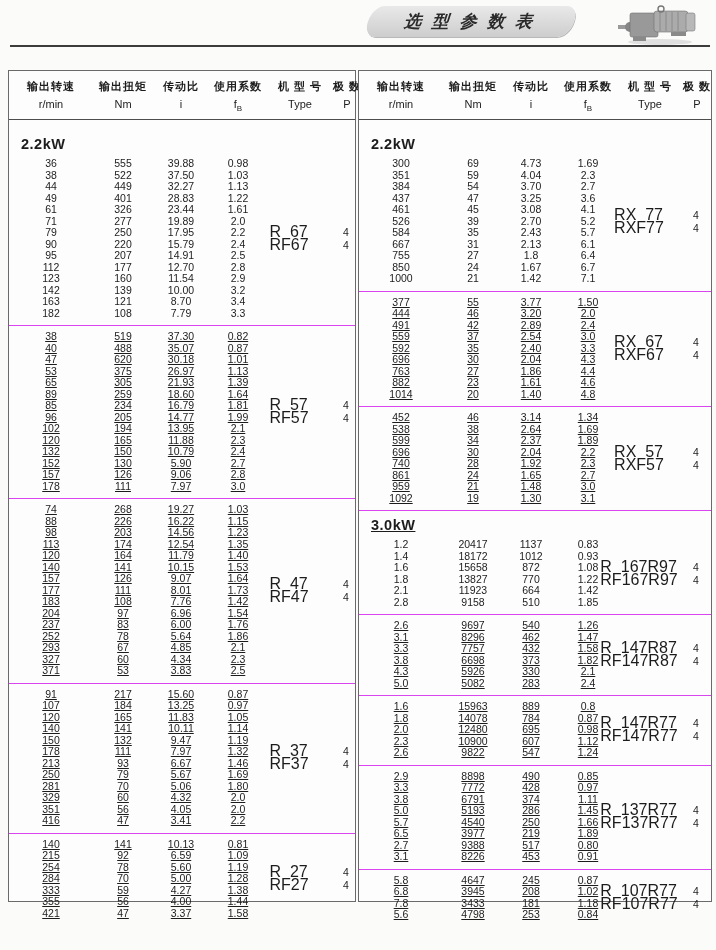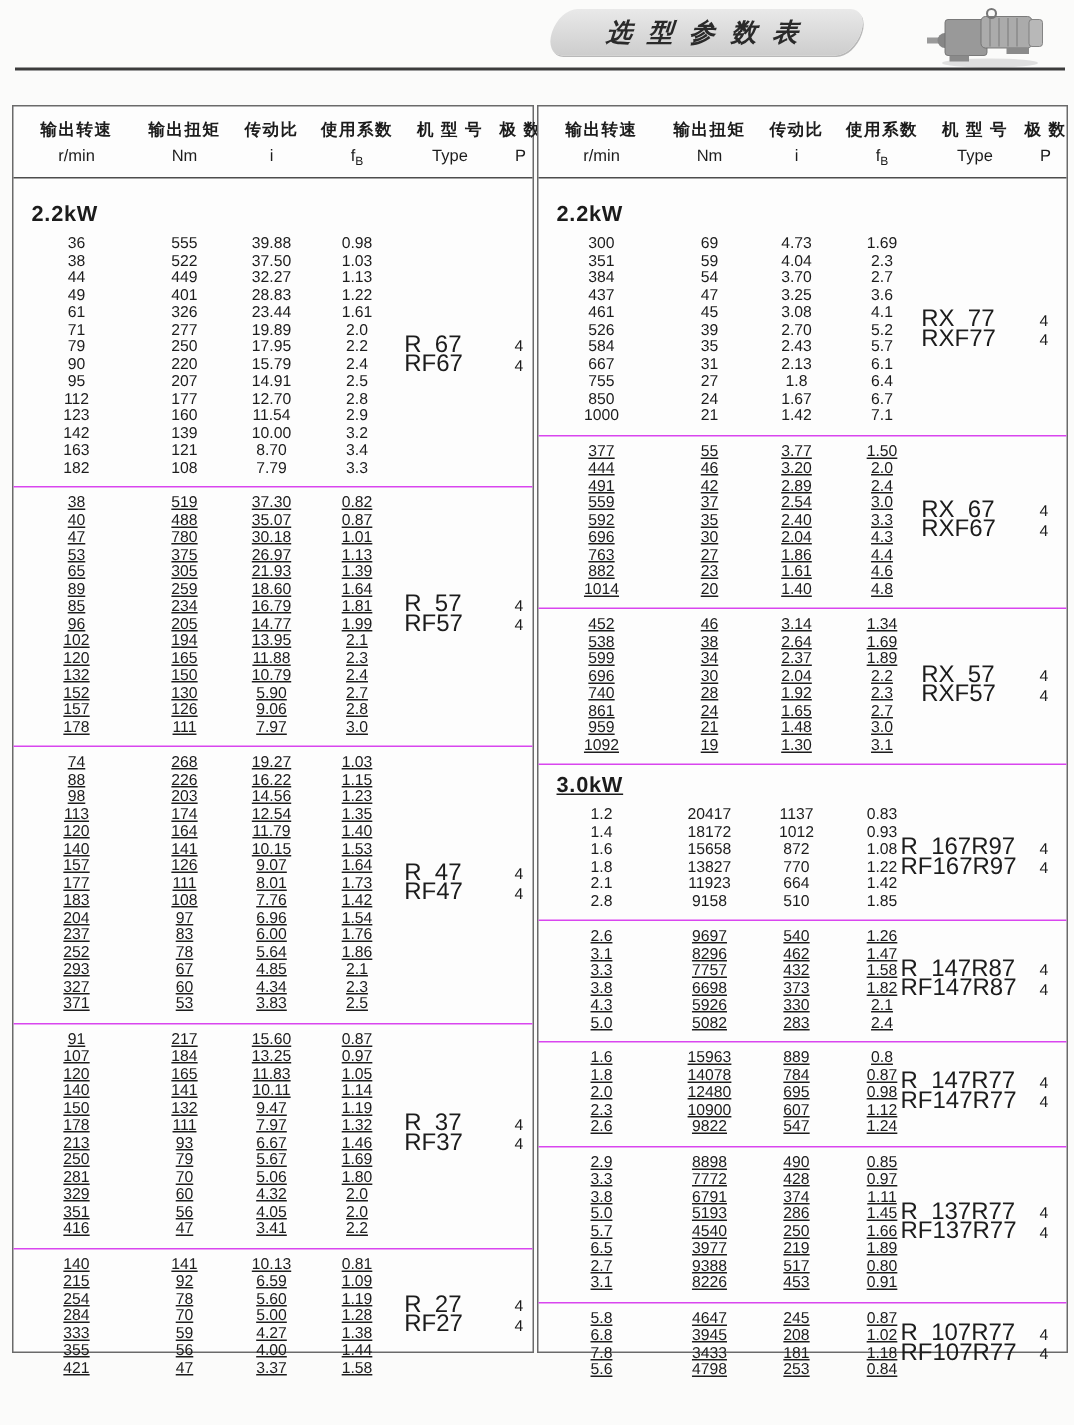--- a/index.html
+++ b/index.html
@@ -200,21 +200,21 @@
             <span class="c">0.82</span>
           </div>
           <div class="drow">
             <span class="c">40</span>
             <span class="c">488</span>
             <span class="c">35.07</span>
             <span class="c">0.87</span>
           </div>
           <div class="drow">
             <span class="c">47</span>
-            <span class="c">780</span>
+            <span class="c">620</span>
             <span class="c">30.18</span>
             <span class="c">1.01</span>
           </div>
           <div class="drow">
             <span class="c">53</span>
             <span class="c">375</span>
             <span class="c">26.97</span>
             <span class="c">1.13</span>
           </div>
           <div class="drow">

